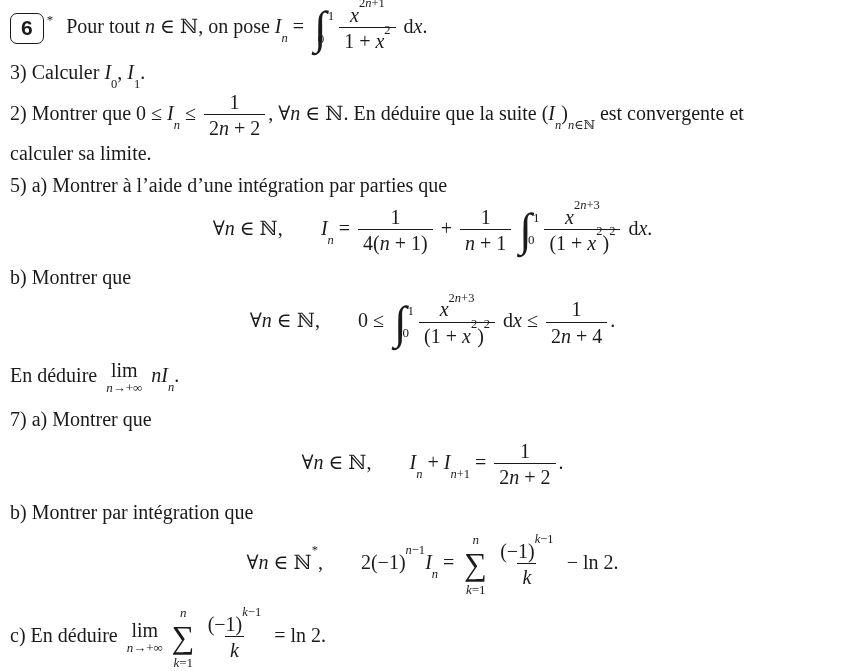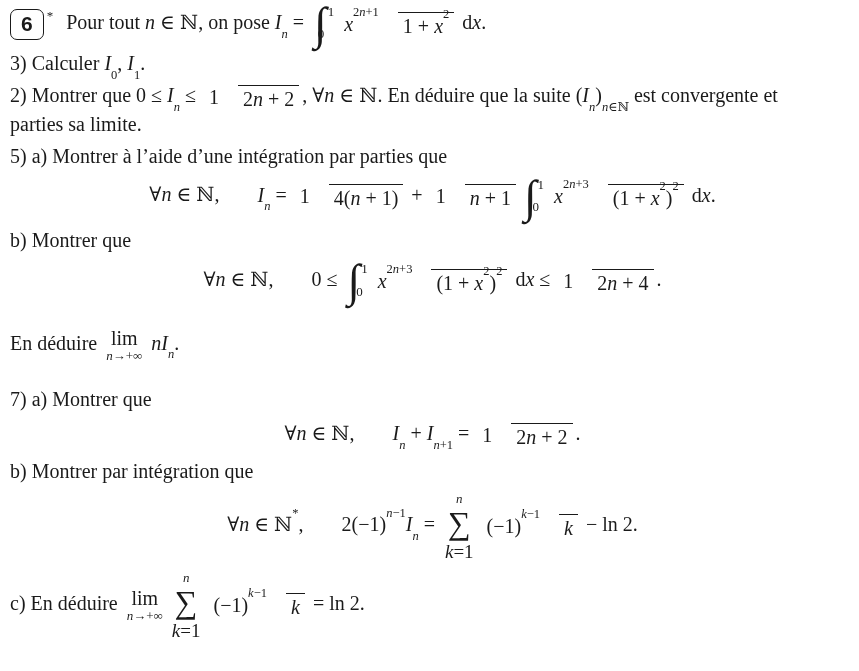--- a/index.html
+++ b/index.html
@@ -19,60 +19,60 @@
   sup.s i, sub.s i { font-style:italic; }
 
   .exbox {
     display:inline-block; border:1.6px solid #1a1a1a; border-radius:7px;
     padding:0px 10px 2px; font-family:"Liberation Sans","DejaVu Sans",sans-serif;
     font-weight:bold; font-size:21px; vertical-align:middle; margin-right:1px;
   }
   .star { font-size:13px; position:relative; top:-9px; margin:0 8px 0 2px; }
 
   .frac {
-    display:inline-flex; flex-direction:row; align-items:center;
-    vertical-align:middle; margin:0 3px; line-height:1.12; text-align:center;gap:14px;
+    display:inline-flex; flex-direction:column; align-items:center;
+    vertical-align:middle; margin:0 3px; line-height:1.12; text-align:center;
   }
   .frac .fn { display:block; padding:0 5px 1px; }
   .frac .fd { display:block; border-top:1.4px solid currentColor; padding:2px 5px 0; }
 
   .int { display:inline-flex; align-items:stretch; vertical-align:middle; margin:0 2px 0 5px; }
   .int .ig { font-size:46px; line-height:0.88; font-family:"Liberation Serif","DejaVu Sans",serif; }
   .int .il { display:inline-flex; flex-direction:column; justify-content:space-between;
              font-size:13px; line-height:1; padding:1px 0 4px; }
   .int .il .t { display:block; margin-left:1px; }
   .int .il .b { display:block; margin-left:-9px; }
 
   .sum { display:inline-flex; flex-direction:column; align-items:center;
          vertical-align:middle; margin:0 5px; line-height:1; }
   .sum .st { font-size:13px; margin-bottom:2px; }
   .sum .sg { font-size:32px; line-height:1; font-family:"Liberation Serif","DejaVu Sans",serif; }
-  .sum .sb { font-size:19px; margin-top:3px; }
+  .sum .sb { font-size:13px; margin-top:3px; }
 
   .lim { display:inline-flex; flex-direction:column; align-items:center;
-         vertical-align:middle; margin:16px 4px; line-height:1.05; }
+         vertical-align:middle; margin:3px 4px; line-height:1.05; }
   .lim .lt { display:block; }
   .lim .lb { display:block; font-size:13px; }
 
   .disp { text-align:center; white-space:pre; }
   .qgap { margin-right:38px; }
 
   .mt2{margin-top:0;} .mt6{margin-top:6px;}
   .mt8{margin-top:8px;} .mt10{margin-top:10px;}
 </style>
 </head>
 <body>
 
 <div class="line mt2"><span class="exbox">6</span><span class="star">*</span><span> Pour tout </span><i>n</i><span> ∈ ℕ, on pose </span><i>I</i><sub class="s"><i>n</i></sub><span> = </span><span class="int"><span class="ig">∫</span><span class="il"><span class="t">1</span><span class="b">0</span></span></span><span class="frac"><span class="fn"><i>x</i><sup class="s"><span>2</span><i>n</i><span>+1</span></sup></span><span class="fd"><span>1 + </span><i>x</i><sup class="s">2</sup></span></span><span> d</span><i>x</i><span>.</span></div>
 
 <div class="line mt6"><span>3) Calculer </span><i>I</i><sub class="s">0</sub><span>, </span><i>I</i><sub class="s">1</sub><span>.</span></div>
 
 <div class="line mt6"><span>2) Montrer que 0 ≤ </span><i>I</i><sub class="s"><i>n</i></sub><span> ≤ </span><span class="frac"><span class="fn">1</span><span class="fd"><span>2</span><i>n</i><span> + 2</span></span></span><span>, ∀</span><i>n</i><span> ∈ ℕ. En déduire que la suite (</span><i>I</i><sub class="s"><i>n</i></sub><span>)</span><sub class="s"><i>n</i><span>∈ℕ</span></sub><span> est convergente et</span></div>
 
-<div class="line mt2"><span>parties sa limite.</span></div>
+<div class="line mt2"><span>calculer sa limite.</span></div>
 
 <div class="line mt6"><span>5) a) Montrer à l’aide d’une intégration par parties que</span></div>
 
 <div class="line disp mt8"><span class="qgap"><span>∀</span><i>n</i><span> ∈ ℕ,</span></span><i>I</i><sub class="s"><i>n</i></sub><span> = </span><span class="frac"><span class="fn">1</span><span class="fd"><span>4(</span><i>n</i><span> + 1)</span></span></span><span> + </span><span class="frac"><span class="fn">1</span><span class="fd"><i>n</i><span> + 1</span></span></span><span class="int"><span class="ig">∫</span><span class="il"><span class="t">1</span><span class="b">0</span></span></span><span class="frac"><span class="fn"><i>x</i><sup class="s"><span>2</span><i>n</i><span>+3</span></sup></span><span class="fd"><span>(1 + </span><i>x</i><sup class="s">2</sup><span>)</span><sup class="s">2</sup></span></span><span> d</span><i>x</i><span>.</span></div>
 
 <div class="line mt10"><span>b) Montrer que</span></div>
 
 <div class="line disp mt8"><span class="qgap"><span>∀</span><i>n</i><span> ∈ ℕ,</span></span><span>0 ≤ </span><span class="int"><span class="ig">∫</span><span class="il"><span class="t">1</span><span class="b">0</span></span></span><span class="frac"><span class="fn"><i>x</i><sup class="s"><span>2</span><i>n</i><span>+3</span></sup></span><span class="fd"><span>(1 + </span><i>x</i><sup class="s">2</sup><span>)</span><sup class="s">2</sup></span></span><span> d</span><i>x</i><span> ≤ </span><span class="frac"><span class="fn">1</span><span class="fd"><span>2</span><i>n</i><span> + 4</span></span></span><span>.</span></div>
 
 <div class="line mt10"><span>En déduire </span><span class="lim"><span class="lt">lim</span><span class="lb"><i>n</i><span>→+∞</span></span></span><span> </span><i>n</i><i>I</i><sub class="s"><i>n</i></sub><span>.</span></div>

